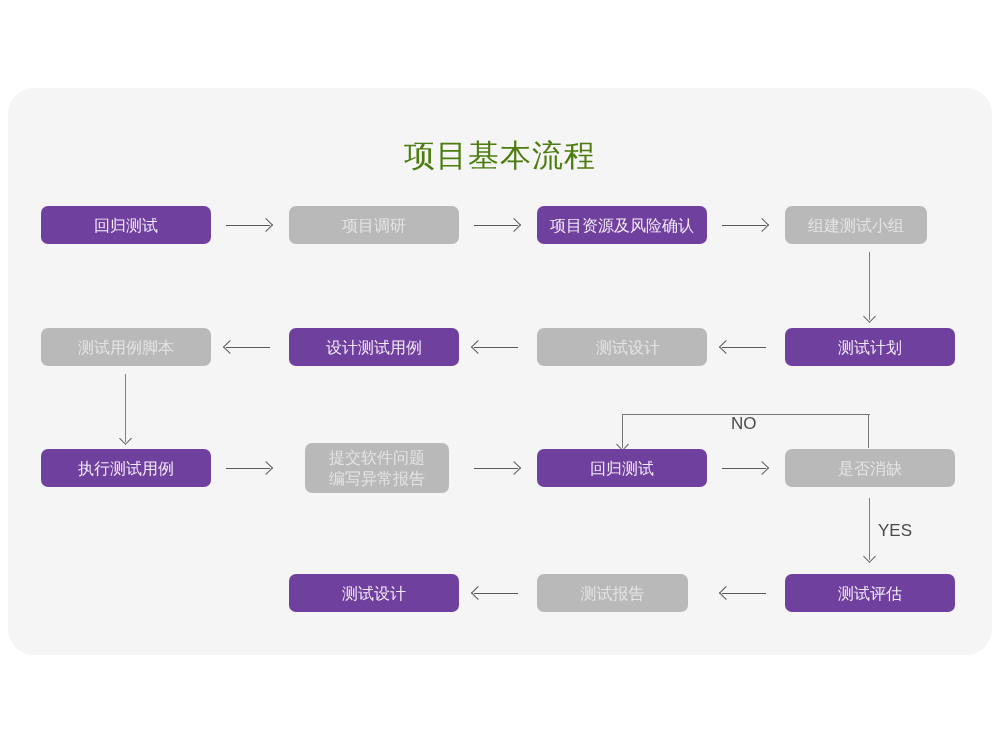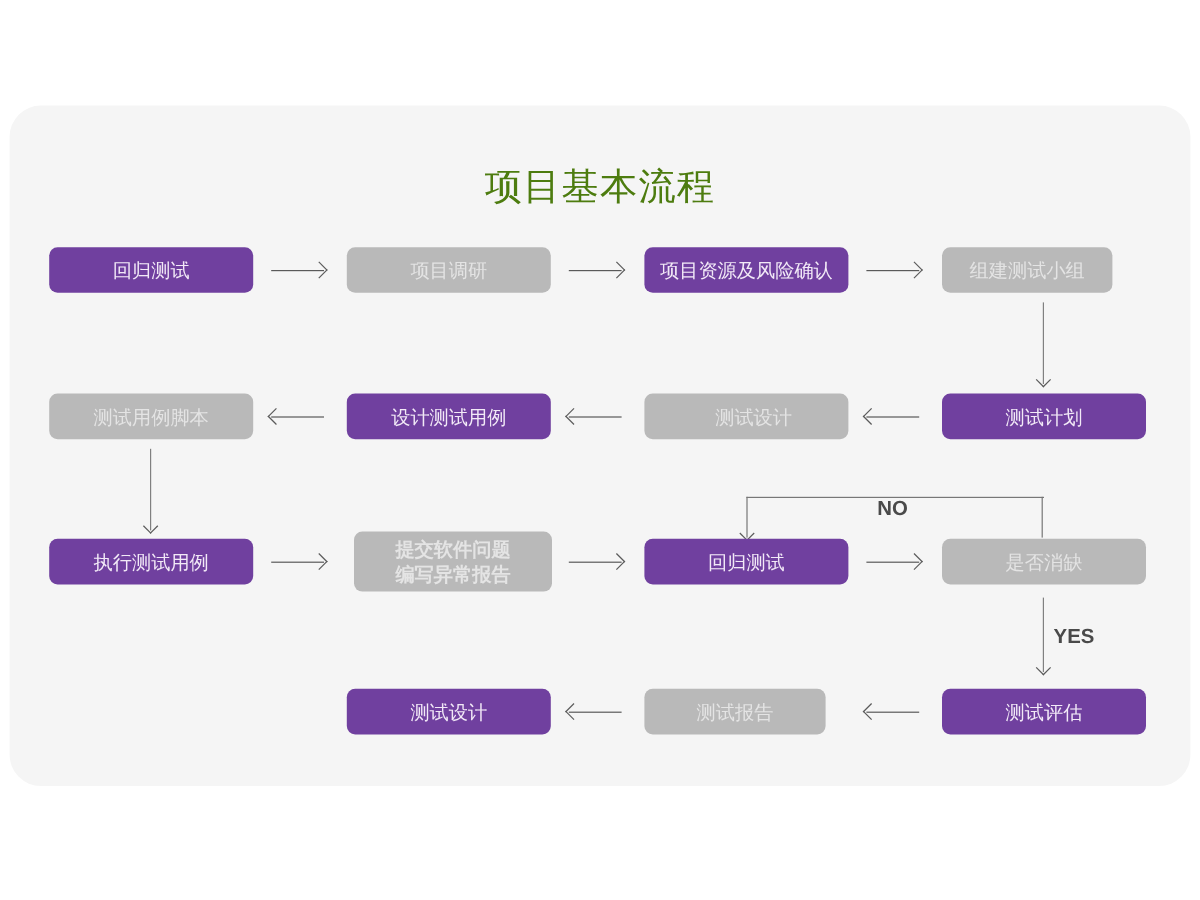--- a/index.html
+++ b/index.html
@@ -135,21 +135,20 @@
     bottom: -1px;
     transform: rotate(45deg);
   }
 
   .edge-label {
     position: absolute;
     font-size: 17px;
     color: #4a4a4a;
     font-family: "Liberation Sans", "DejaVu Sans", sans-serif;
     white-space: nowrap;
-    font-weight: bold;
   }
 </style>
 </head>
 <body>
 
 <div id="canvas">
 
   <div id="panel"></div>
 
   <div id="chart-title">项目基本流程</div>
@@ -188,21 +187,21 @@
 
   <div class="loop-top" style="left:622px; top:414px; width:248px;"></div>
   <div class="loop-right-leg" style="left:868px; top:414px; height:34px;"></div>
   <div class="loop-left-leg" style="left:622px; top:414px; height:34px;"></div>
   <div class="edge-label" style="left:731px; top:414px;">NO</div>
 
   <div class="node purple" style="left:41px; top:449px; width:170px; height:38px;">执行测试用例</div>
 
   <div class="h-arrow right" style="left:226px; top:468px; width:44px;"></div>
 
-  <div class="node gray" style="left:295px; top:443px; width:165px; height:50px;font-weight:bold;">提交软件问题
+  <div class="node gray" style="left:305px; top:443px; width:144px; height:50px;">提交软件问题
 编写异常报告</div>
 
   <div class="h-arrow right" style="left:474px; top:468px; width:44px;"></div>
 
   <div class="node purple" style="left:537px; top:449px; width:170px; height:38px;">回归测试</div>
 
   <div class="h-arrow right" style="left:722px; top:468px; width:44px;"></div>
 
   <div class="node gray" style="left:785px; top:449px; width:170px; height:38px;">是否消缺</div>
 

